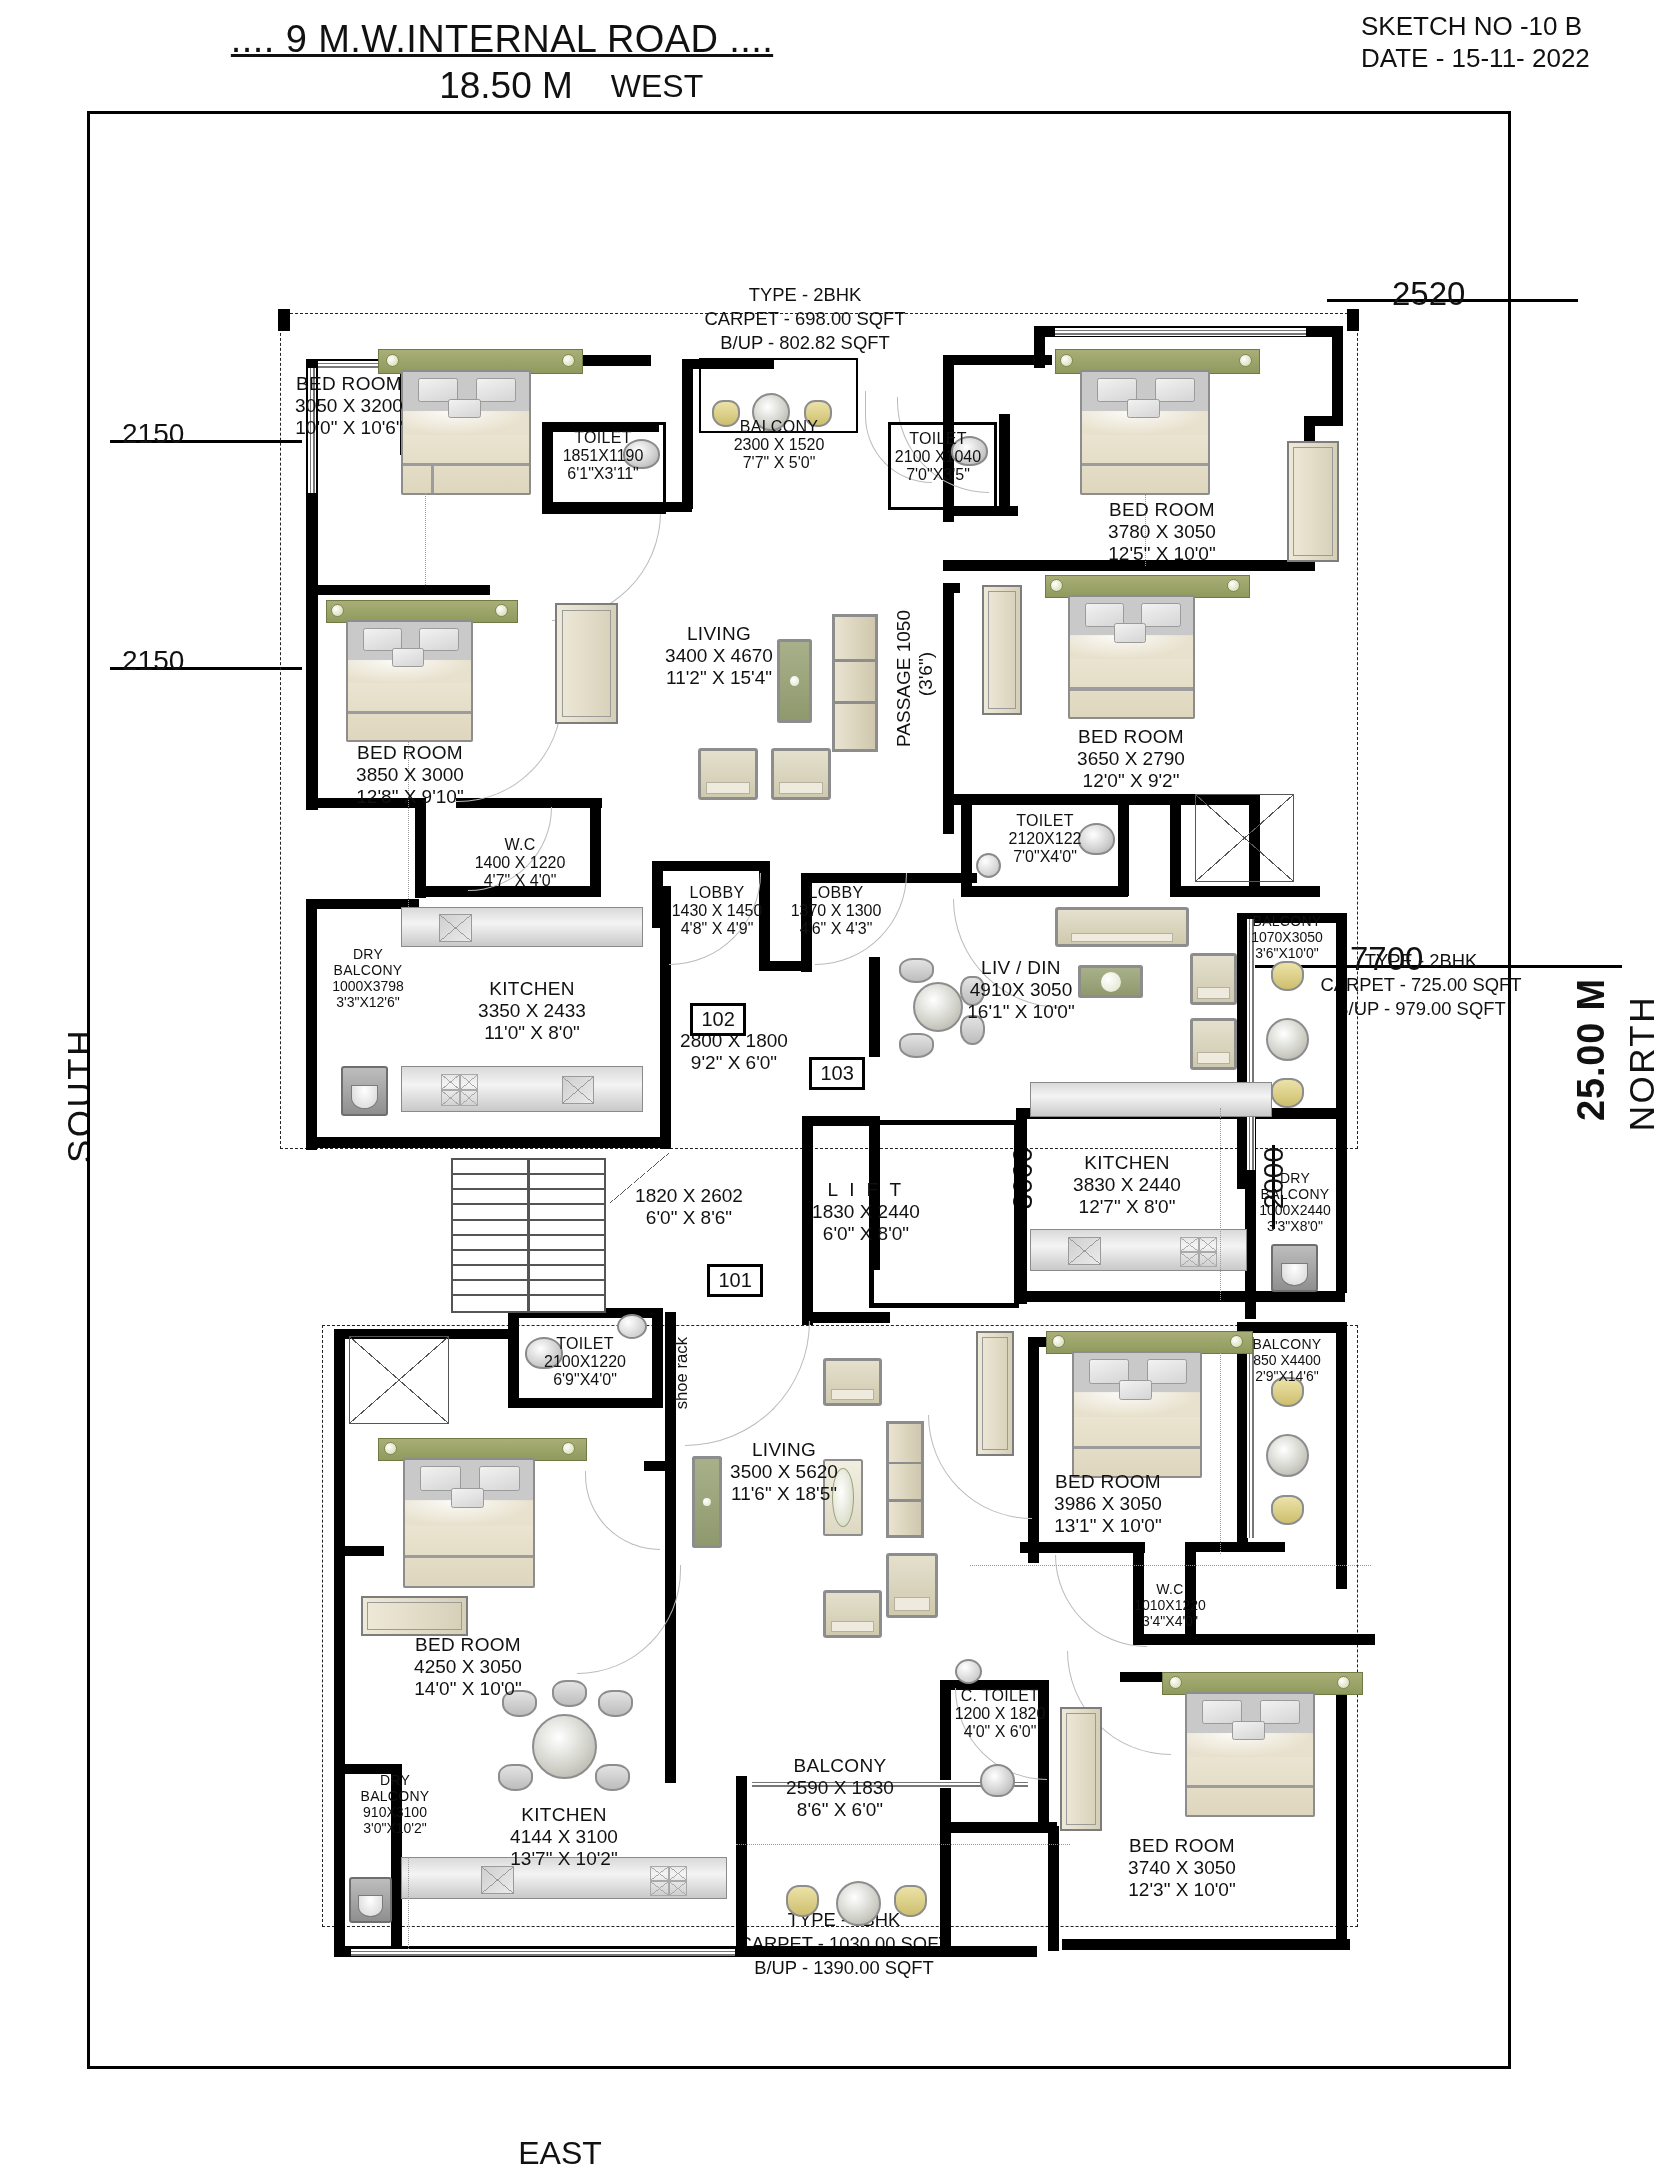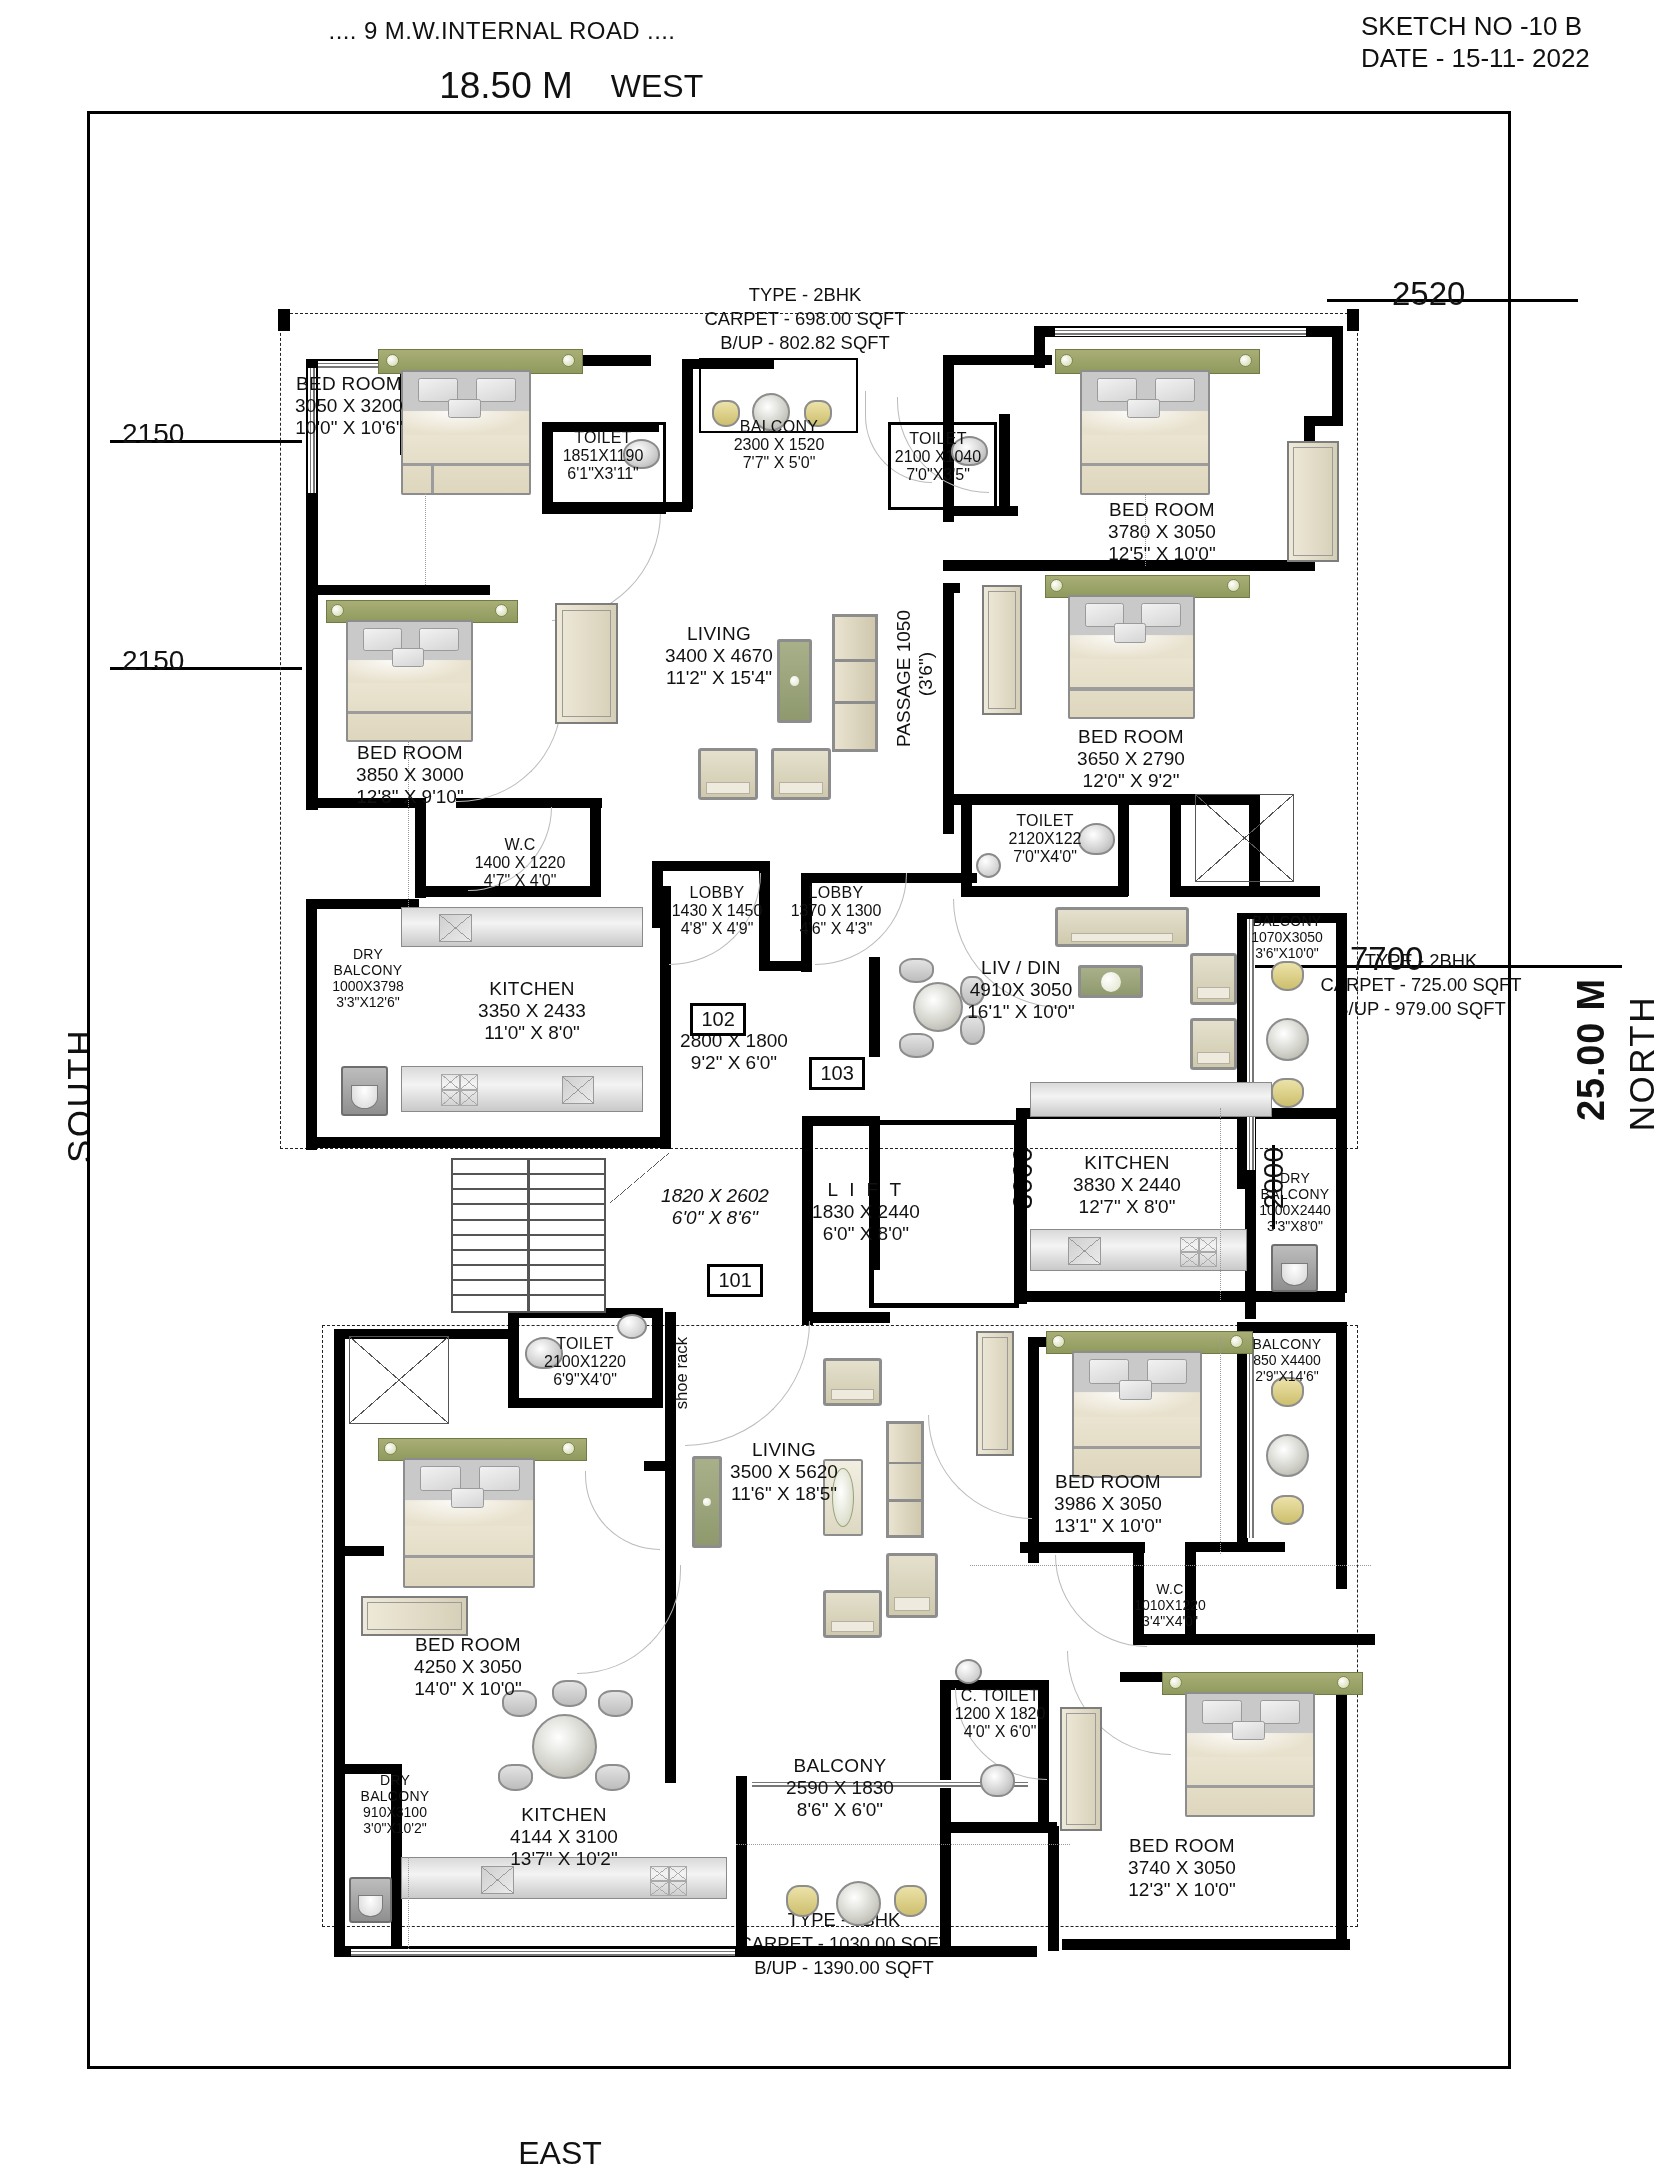--- a/index.html
+++ b/index.html
@@ -14,21 +14,21 @@
     height: 2183px;
     background: #fff;
     overflow: hidden;
   }
   .abs { position: absolute; }
   .txt { color: #111; white-space: pre; line-height: 1.12; }
   .ctr { text-align: center; transform: translateX(-50%); }
 
   
   .hdr-road {
-    font-size: 24px; font-weight: 400; letter-spacing: 0.4px;
+    font-size: 38px; font-weight: 400; letter-spacing: 0.4px; text-decoration: underline;
   }
   .hdr-dim { font-size: 37px; font-weight: 400; }
   .hdr-sketch { font-size: 26px; font-weight: 400; line-height: 1.45; }
   .side-label {
     font-size: 35px; letter-spacing: 2.5px;
   }
   .north-dim { font-size: 38px; font-weight: 700; letter-spacing: 0.8px; }
 
   
   .plotborder {
@@ -729,21 +729,21 @@
     <div class="d1">4910X 3050</div>
     <div class="d2">16'1" X 10'0"</div>
   </div>
 
   <div class="abs rlabel ctr tiny" style="left:1287px; top:913px;">
     <div class="nm">BALCONY</div>
     <div class="d1">1070X3050</div>
     <div class="d2">3'6"X10'0"</div>
   </div>
 
-  <div class="abs rlabel ctr" style="left:715px; top:1185px;font-style:italic;">
+  <div class="abs rlabel ctr" style="left:689px; top:1185px;">
     <div class="d1">1820 X 2602</div>
     <div class="d2">6'0" X 8'6"</div>
   </div>
 
   <div class="abs rlabel ctr" style="left:866px; top:1179px;">
     <div class="nm" style="letter-spacing:3.3px;">L I F T</div>
     <div class="d1">1830 X 2440</div>
     <div class="d2">6'0" X 8'0"</div>
   </div>
 

